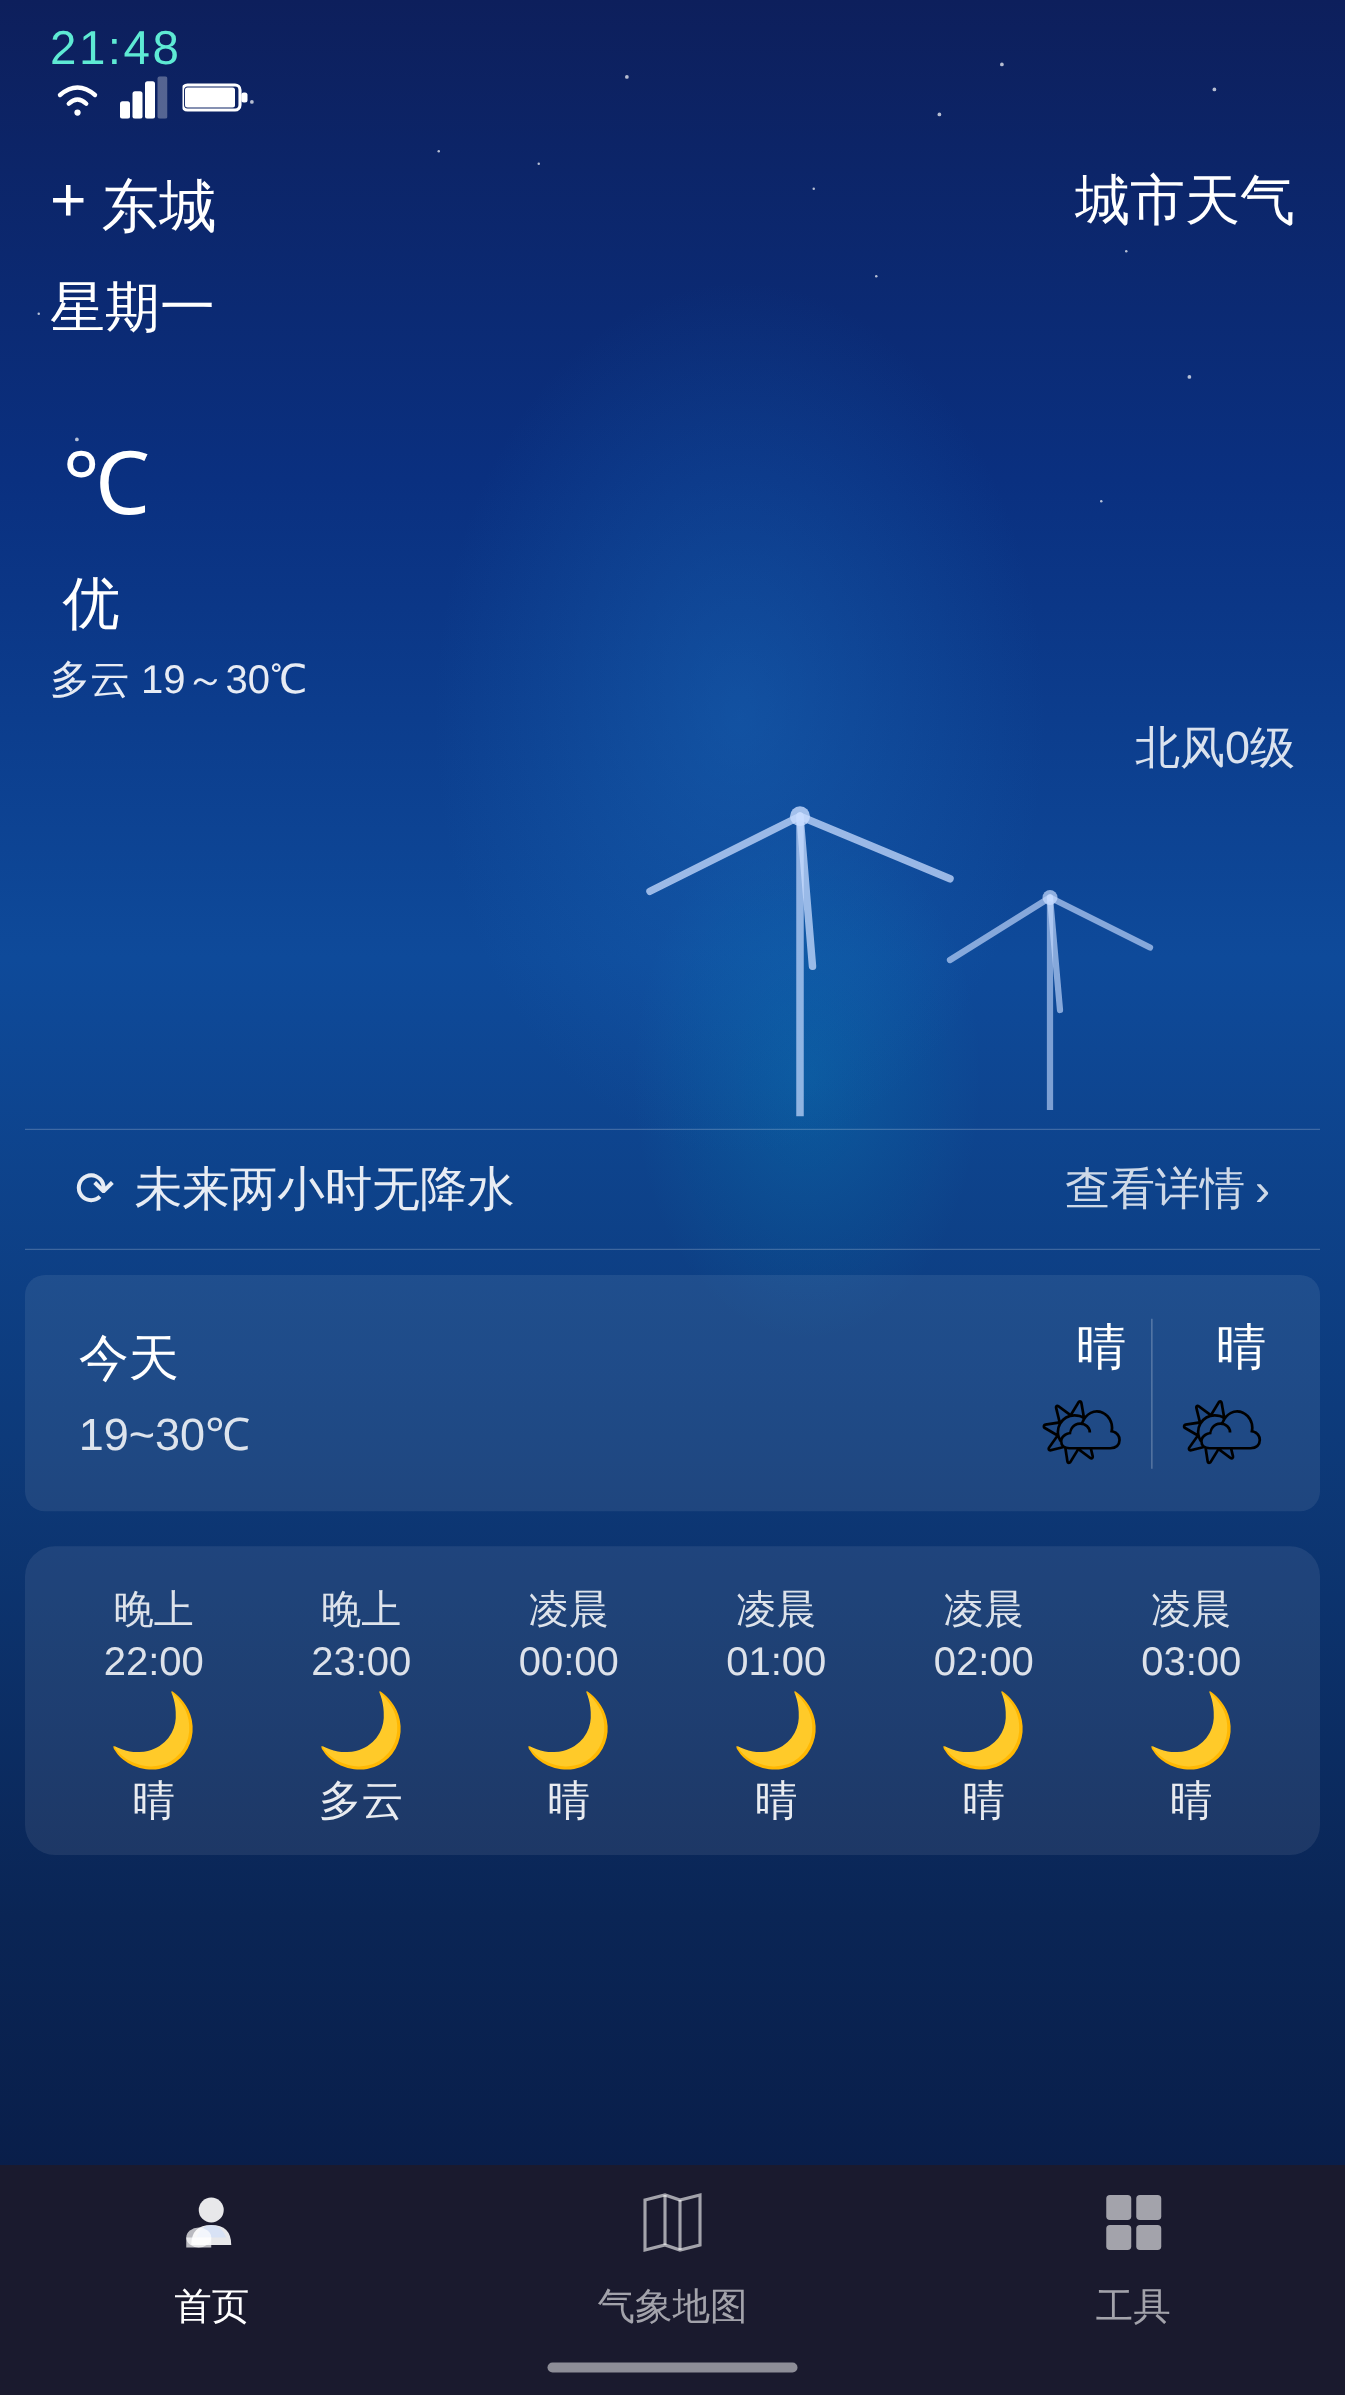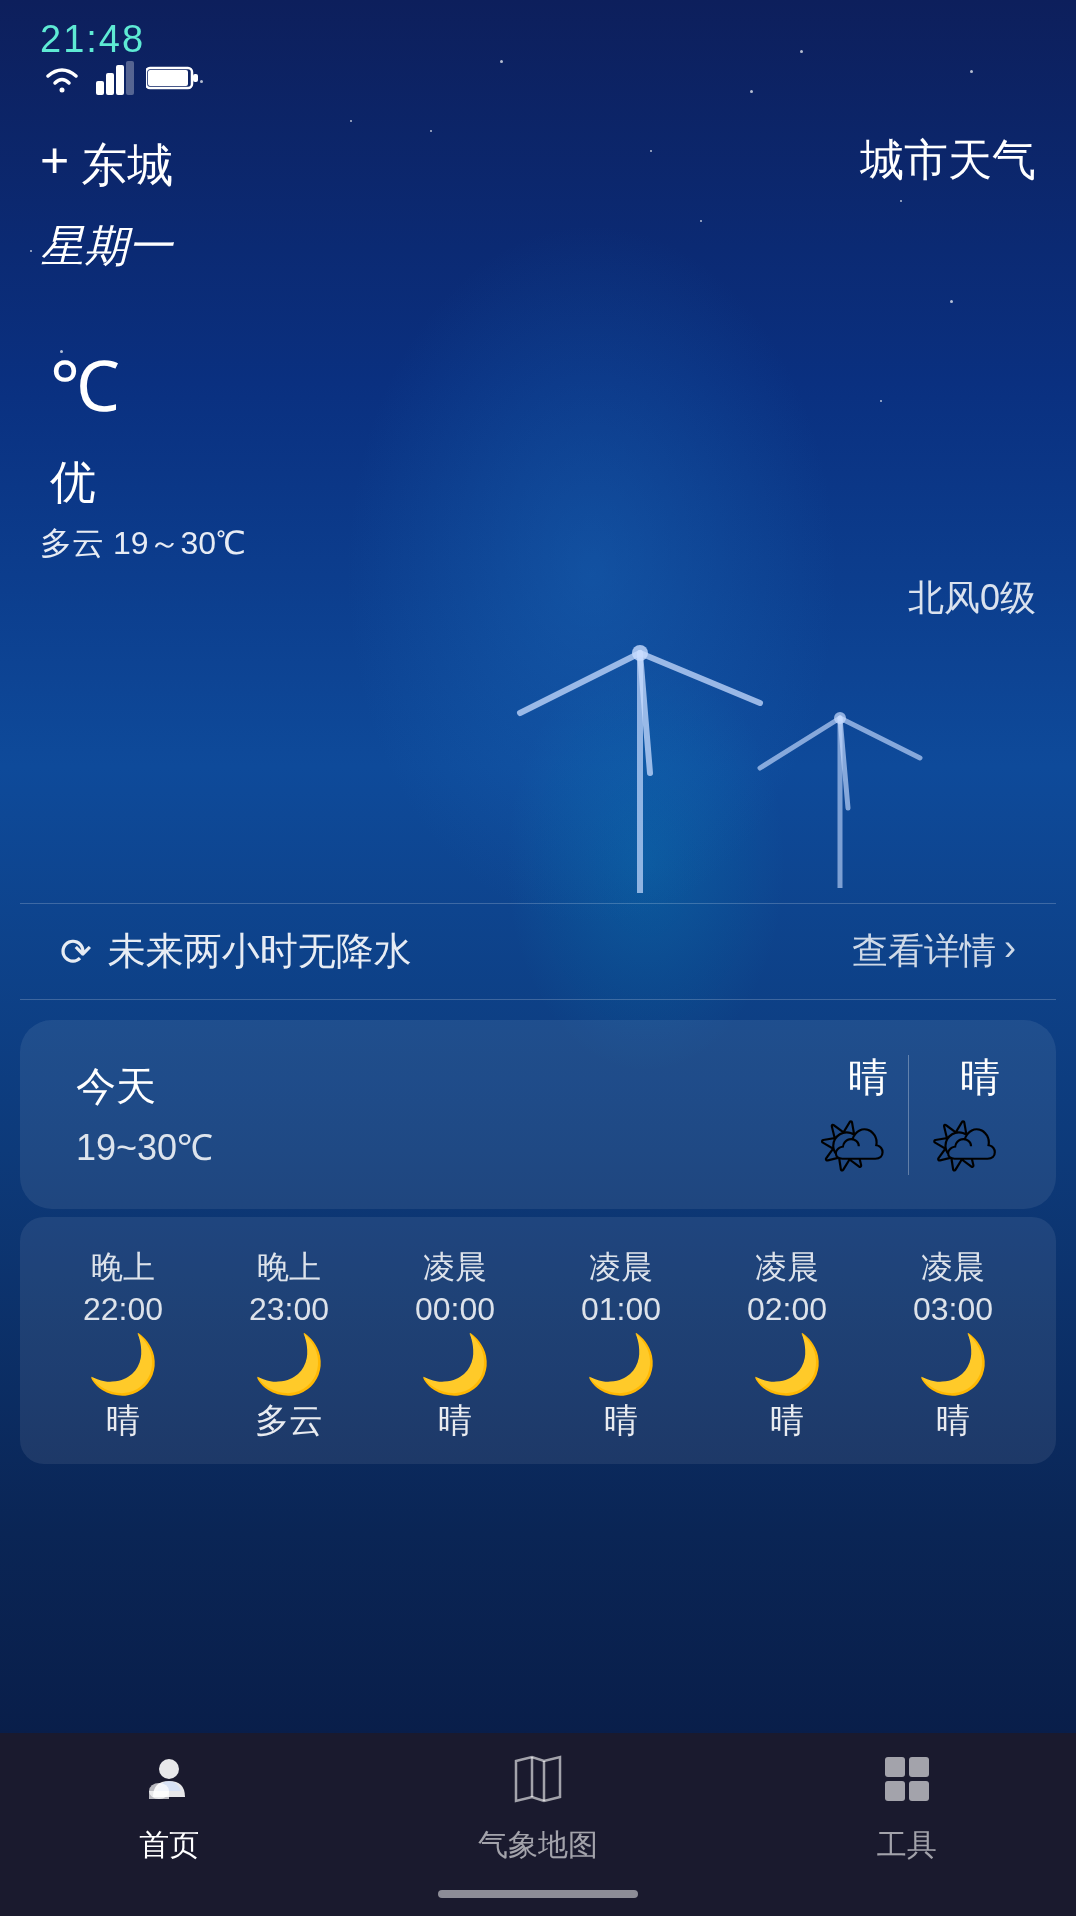--- a/index.html
+++ b/index.html
@@ -95,21 +95,20 @@
       font-size: 44px;
       font-weight: 400;
     }
 
     
     .day-label {
       color: white;
       font-size: 44px;
       padding: 10px 40px;
       font-weight: 400;
-      font-style: italic;
     }
 
     
     .temp-section {
       padding: 20px 40px 0;
       color: white;
     }
     .temp-main {
       display: flex;
       align-items: flex-start;
@@ -166,35 +165,35 @@
     .precip-left {
       display: flex;
       align-items: center;
       gap: 16px;
     }
     .precip-icon {
       font-size: 38px;
     }
     .precip-link {
       display: flex;
-      align-items: flex-start;
+      align-items: center;
       gap: 8px;
       color: rgba(255,255,255,0.8);
       font-size: 36px;
     }
     .chevron-right {
       font-size: 36px;
     }
 
     
     .forecast-card {
       background: rgba(255,255,255,0.08);
-      border-radius: 32px;
-      margin: 20px 20px 8px;
-      padding: 30px 56px;
+      border-radius: 16px;
+      margin: 20px 20px 28px;
+      padding: 30px 43px;
     }
     .forecast-row {
       display: flex;
       align-items: center;
     }
     .forecast-divider {
       width: 1px;
       height: 120px;
       background: rgba(255,255,255,0.3);
       margin: 0 20px;

